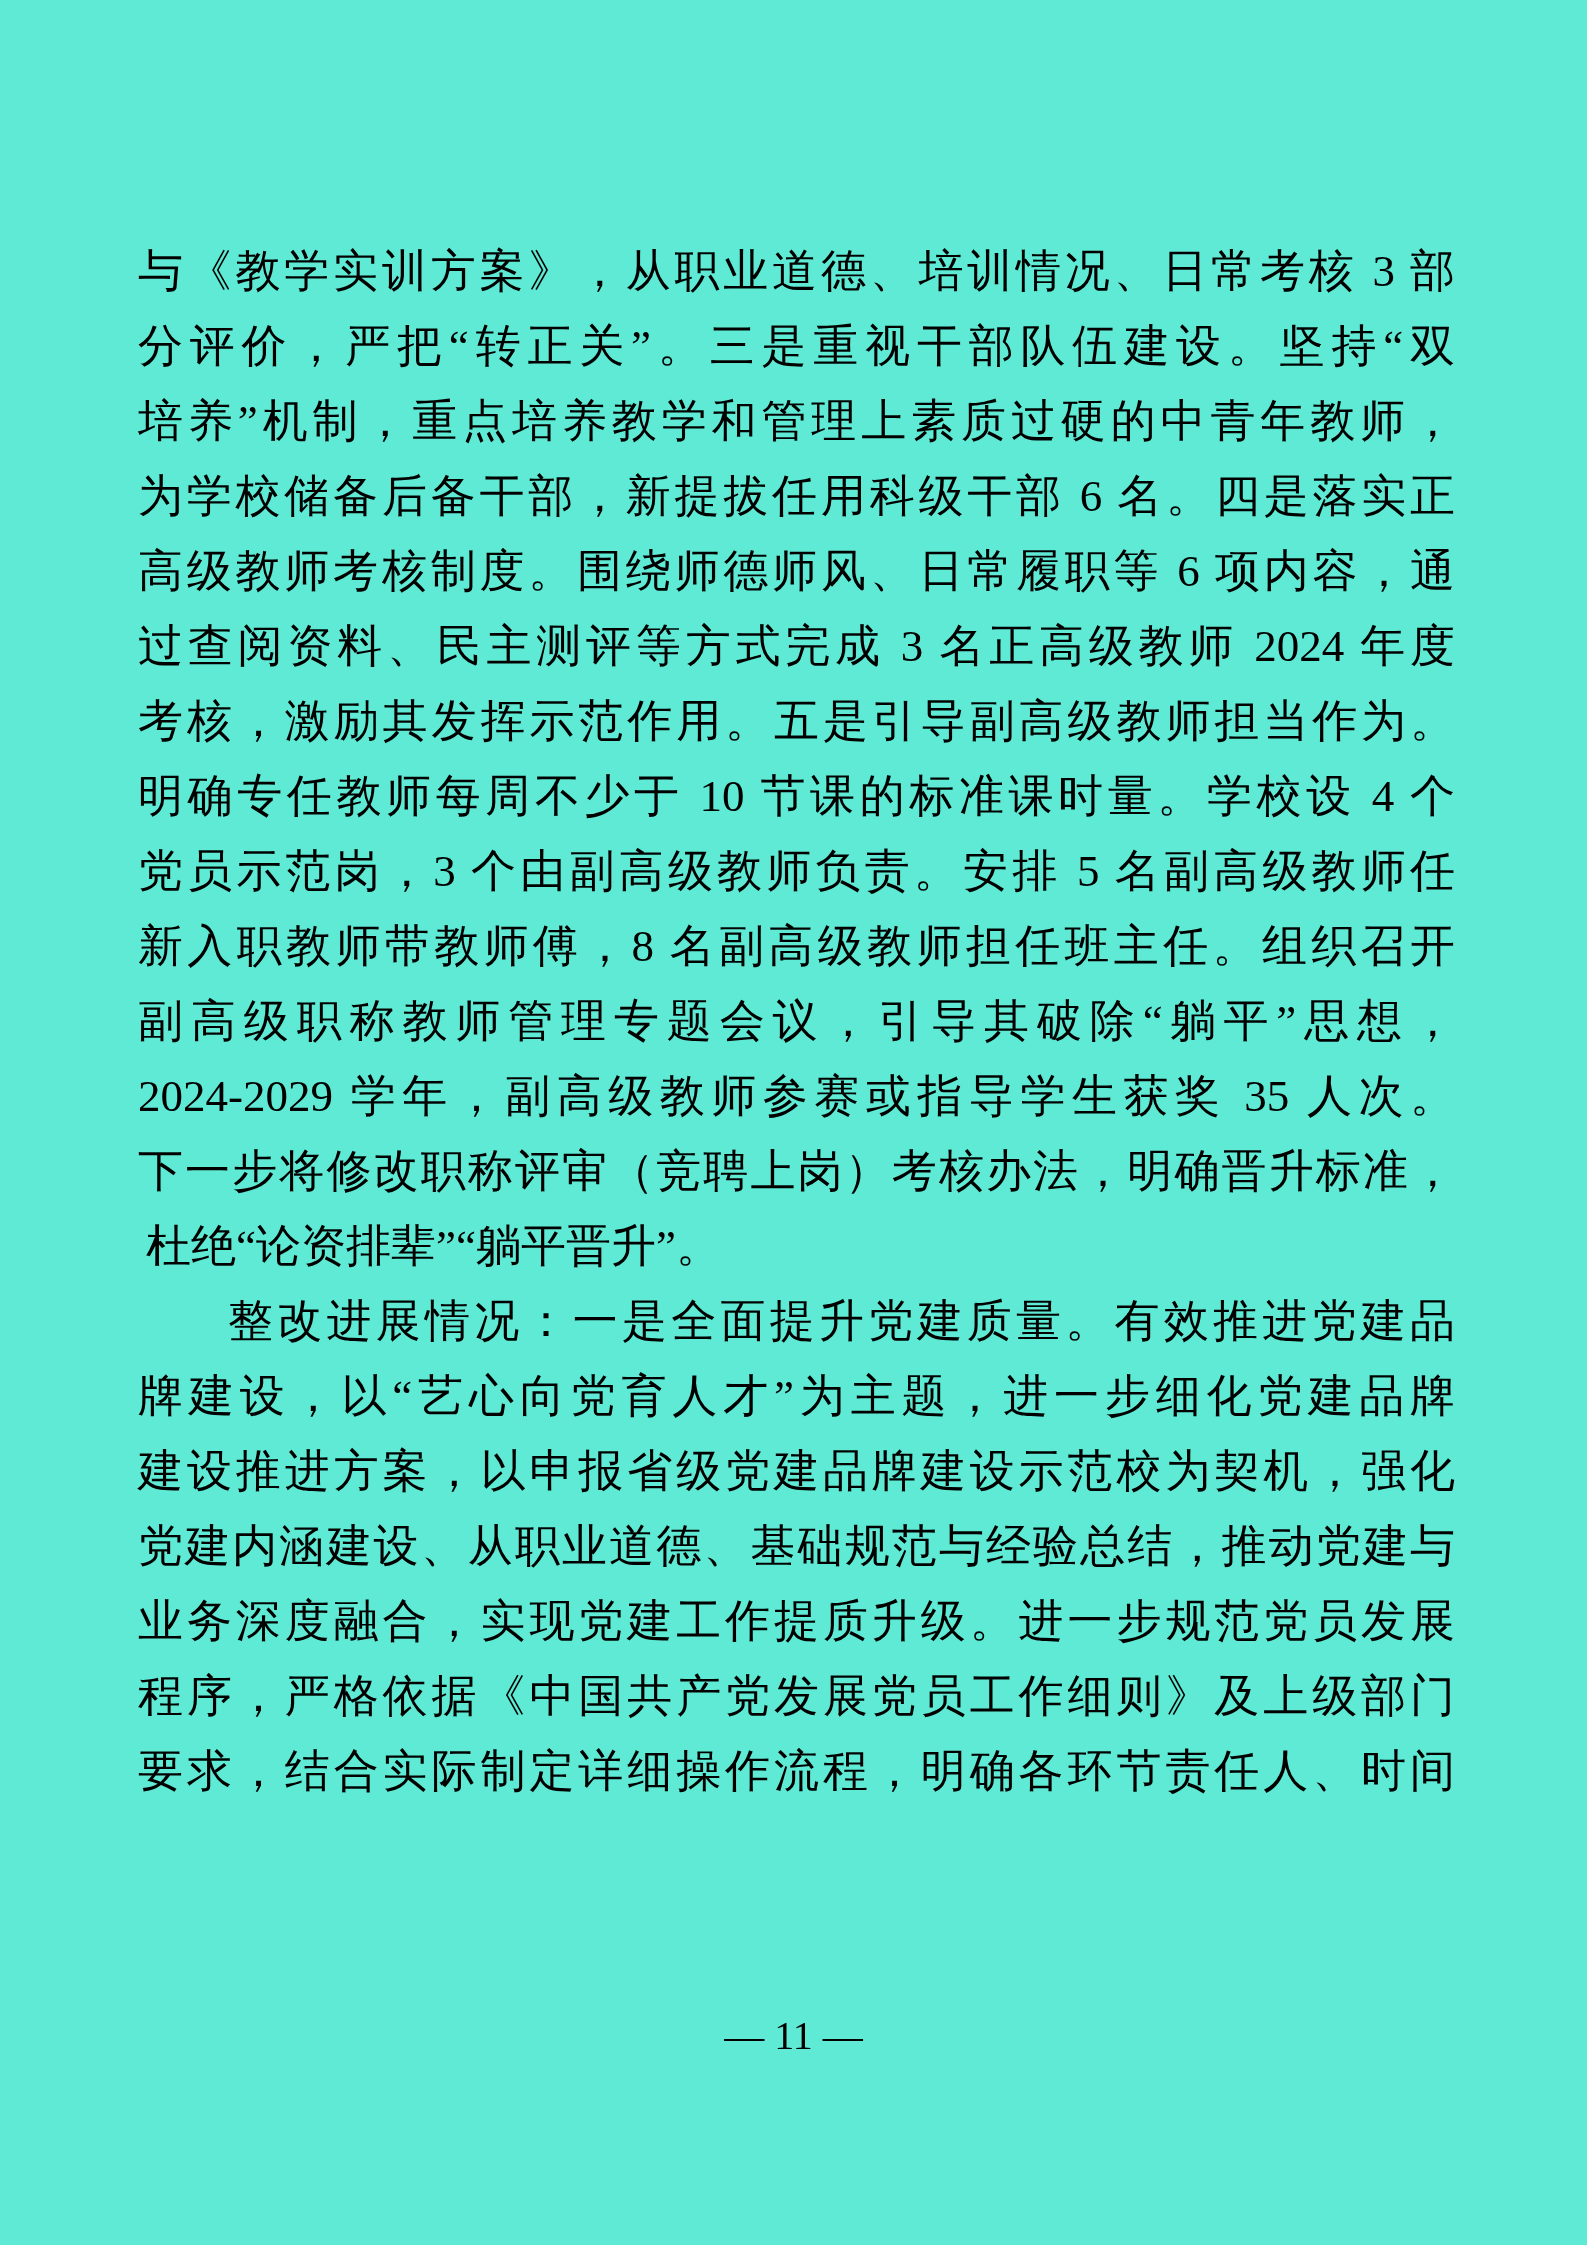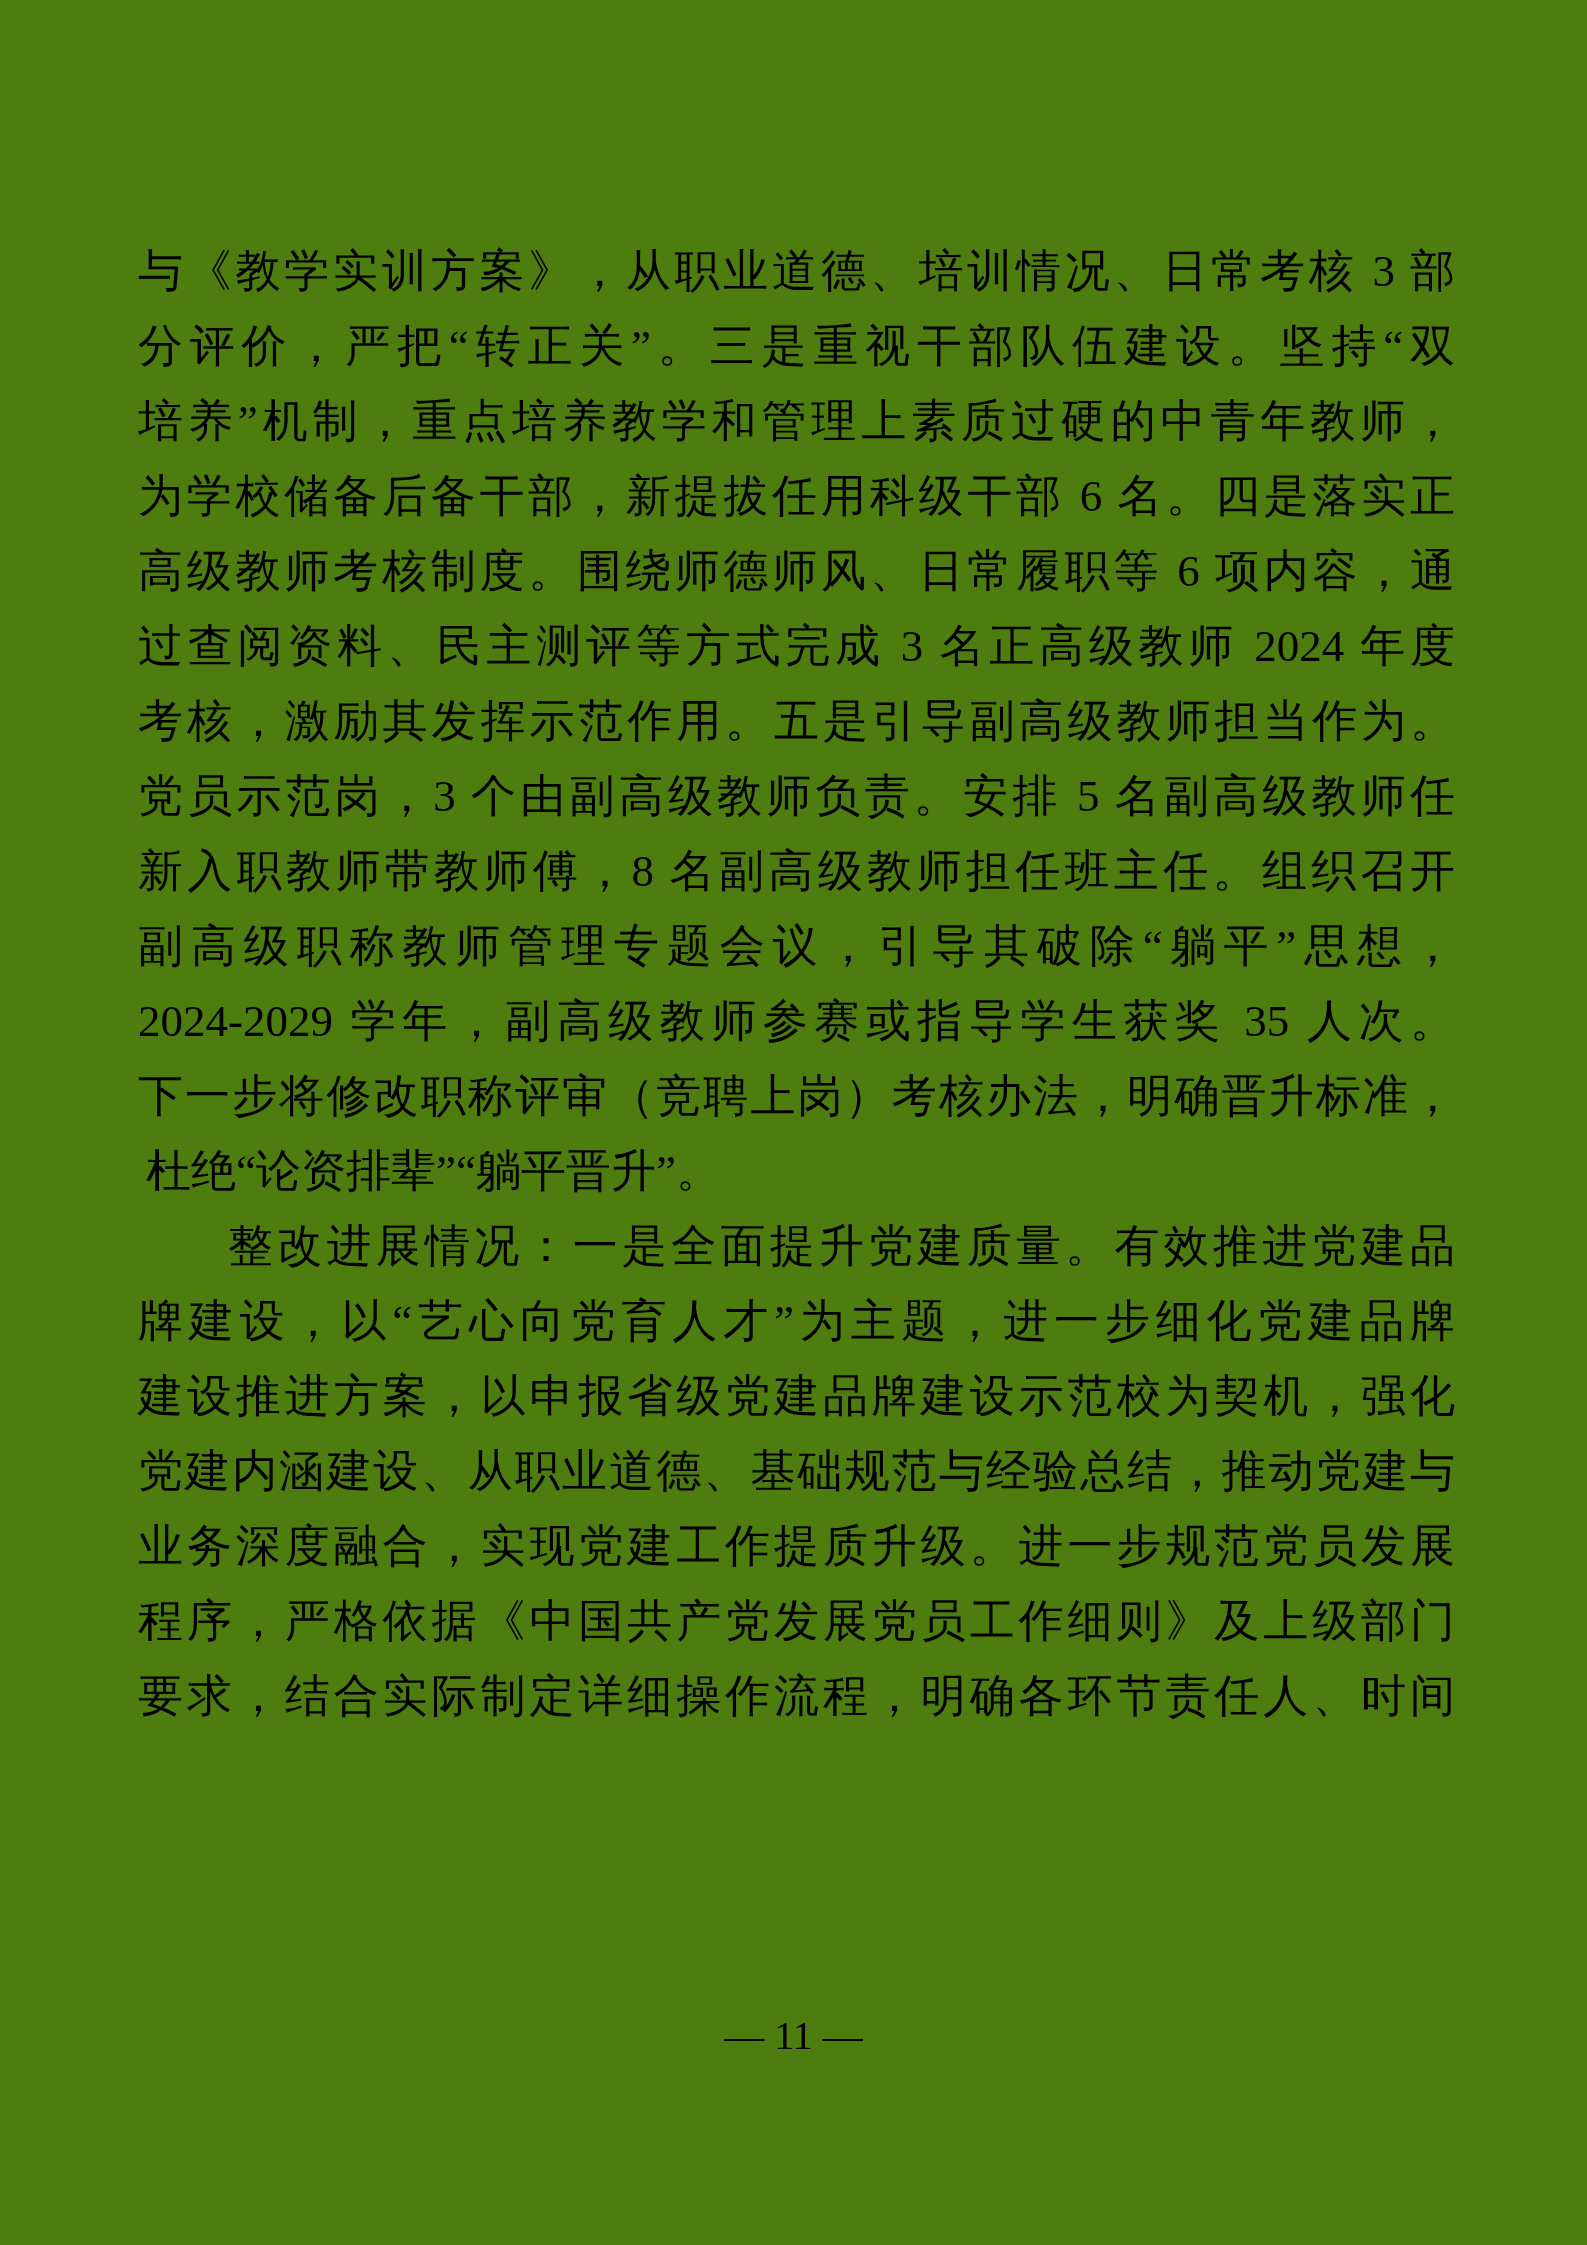--- a/index.html
+++ b/index.html
@@ -1,20 +1,20 @@
 <!DOCTYPE html>
 <html><head>
 <meta charset="utf-8">
 <style>
   html,body{margin:0;padding:0;background:#ffffff;}
   .page{
     position:relative;
     width:1587px;
     height:2245px;
-    background:#4d7c0f;
+    background:#5eead4;
     overflow:hidden;
     font-family:"Liberation Serif","DejaVu Serif",serif;
     color:#000000;
   }
   .text-body{
     position:absolute;
     left:138px;
     top:234px;
     width:1317px;
   }
@@ -52,20 +52,21 @@
   <div class="text-body">
 
     <div class="para">
       <div class="line">与《教学实训方案》，从职业道德、培训情况、日常考核 3 部</div>
       <div class="line">分评价，严把“转正关”。三是重视干部队伍建设。坚持“双</div>
       <div class="line">培养”机制，重点培养教学和管理上素质过硬的中青年教师，</div>
       <div class="line">为学校储备后备干部，新提拔任用科级干部 6 名。四是落实正</div>
       <div class="line">高级教师考核制度。围绕师德师风、日常履职等 6 项内容，通</div>
       <div class="line">过查阅资料、民主测评等方式完成 3 名正高级教师 2024 年度</div>
       <div class="line">考核，激励其发挥示范作用。五是引导副高级教师担当作为。</div>
+      <div class="line">明确专任教师每周不少于 10 节课的标准课时量。学校设 4 个</div>
       <div class="line">党员示范岗，3 个由副高级教师负责。安排 5 名副高级教师任</div>
       <div class="line">新入职教师带教师傅，8 名副高级教师担任班主任。组织召开</div>
       <div class="line">副高级职称教师管理专题会议，引导其破除“躺平”思想，</div>
       <div class="line">2024-2029 学年，副高级教师参赛或指导学生获奖 35 人次。</div>
       <div class="line">下一步将修改职称评审（竞聘上岗）考核办法，明确晋升标准，</div>
       <div class="line end">杜绝“论资排辈”“躺平晋升”。</div>
     </div>
 
 
     <div class="para">

